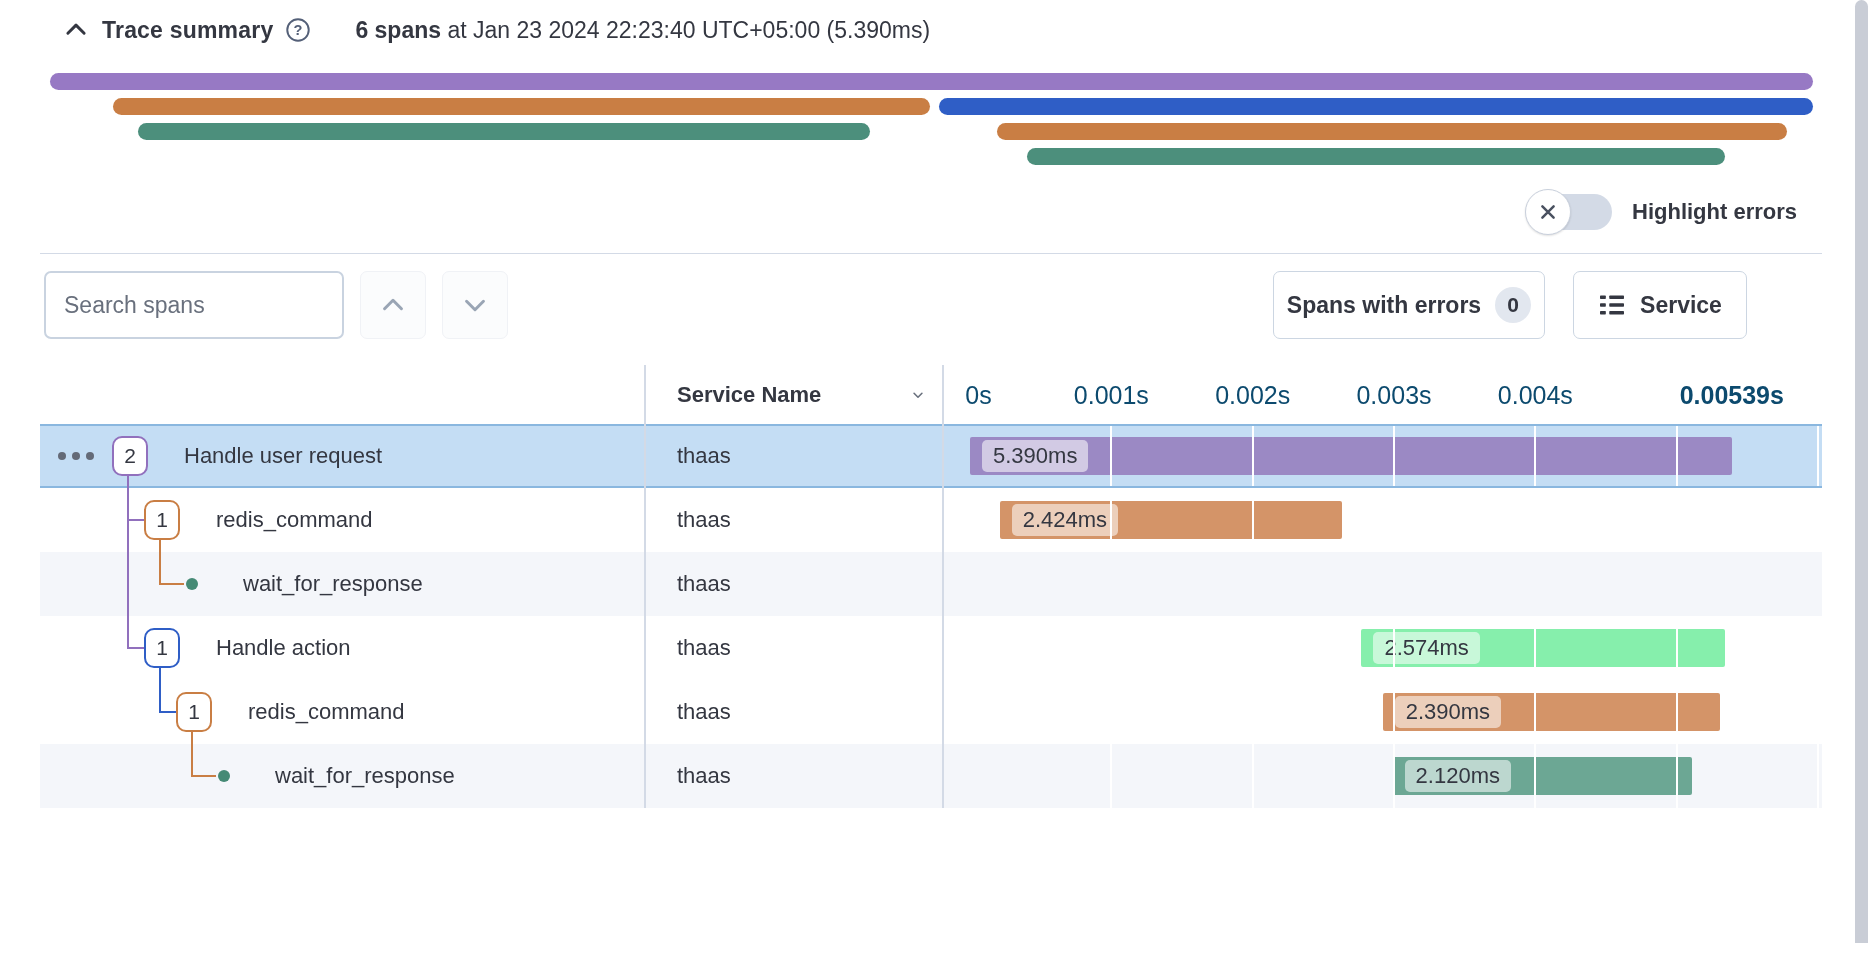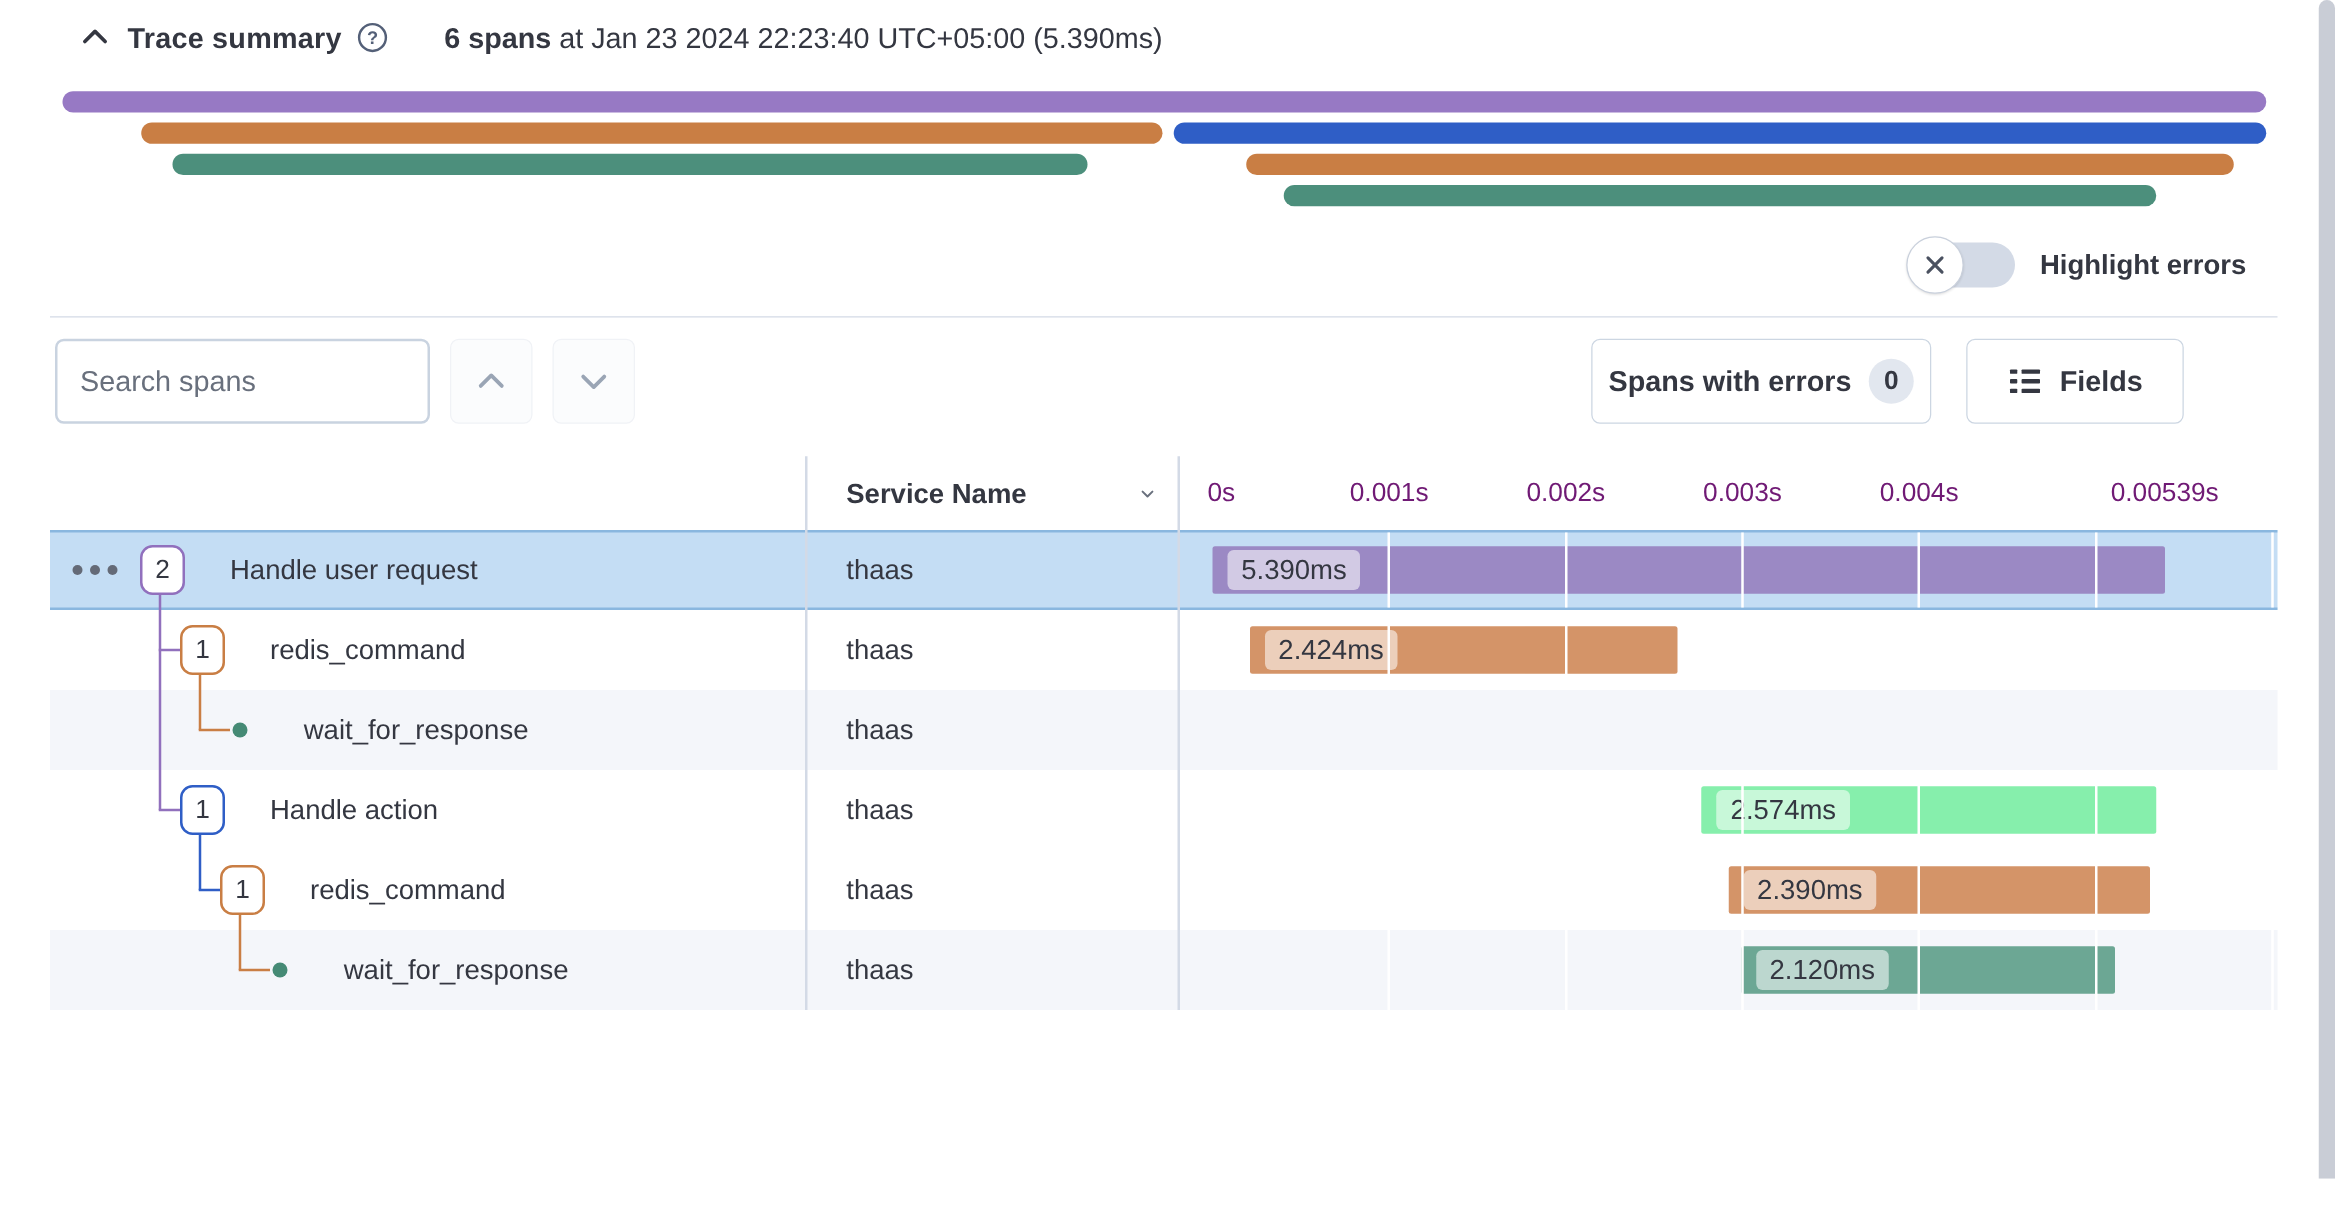--- a/index.html
+++ b/index.html
@@ -45,21 +45,21 @@
   .col-name { position:absolute; left:0; width:605px; height:100%; display:flex; align-items:center; }
   .col-service { position:absolute; left:605px; width:298px; height:100%; display:flex; align-items:center; }
   .col-timeline { position:absolute; left:903px; width:875px; height:100%; }
   .col-title { font-size:22px; font-weight:700; }
   .col-name .col-title { margin-left:83px; }
   .col-service .col-title { margin-left:32px; }
   .hdr-caret { margin-left:auto; margin-right:8px; display:flex; align-items:center; }
   .hdr-caret-svc { margin-left:auto; margin-right:16px; display:flex; align-items:center; }
   .droplet { margin-right:14px; display:flex; align-items:center; }
   .axis { position:absolute; left:27px; top:0; width:848px; height:100%; }
-  .axis-tick { position:absolute; top:50%; transform:translate(-50%,-50%); font-size:21px; font-weight:500; color:#701a75; white-space:nowrap; }
+  .axis-tick { position:absolute; top:50%; transform:translate(-50%,-50%); font-size:25px; font-weight:500; color:#0c4a6e; white-space:nowrap; }
   .axis-tick.first { transform:translate(-18%,-50%); }
   
   .grid-body { position:relative; }
   .t-row { position:relative; height:64px; background:#fff; cursor:pointer; }
   .t-row.striped { background:#f4f6fa; }
   .t-row.selected { background:#c4ddf4; border-top:2px solid rgba(32,112,184,.35); border-bottom:2px solid rgba(32,112,184,.35); }
   .cell-name { position:absolute; left:0; top:0; width:605px; height:100%; }
   .cell-service { position:absolute; left:605px; top:0; width:298px; height:100%; display:flex; align-items:center; font-size:22px; padding-left:32px; }
   .cell-timeline { position:absolute; left:903px; top:0; width:875px; height:100%; }
   .tl-track { position:absolute; left:27px; top:0; width:848px; height:100%; }
@@ -147,41 +147,41 @@
     <span style="display:flex;align-items:center;">
       <svg width="28" height="24" viewBox="0 0 16 14" fill="#343741">
         <rect x="1" y="1.5" width="3.4" height="2" rx="0.4"></rect>
           <rect x="6.4" y="1.5" width="8.6" height="2" rx="0.4"></rect>
         <rect x="1" y="6" width="3.4" height="2" rx="0.4"></rect>
           <rect x="6.4" y="6" width="8.6" height="2" rx="0.4"></rect>
         <rect x="1" y="10.5" width="3.4" height="2" rx="0.4"></rect>
           <rect x="6.4" y="10.5" width="8.6" height="2" rx="0.4"></rect>
       </svg>
     </span>
-    <span>Fields</span>
+    <span>Service</span>
   </button>
 
   <div class="grid">
     <div class="grid-header">
       <div class="col-service">
         <span class="col-title">Service Name</span>
         <span class="hdr-caret-svc">
           <svg width="18" height="18" viewBox="0 0 16 16" fill="none">
               <path d="M4.5 6.5L8 10l3.5-3.5" stroke="#69707d" stroke-width="1.4" stroke-linecap="round" stroke-linejoin="round"></path>
             </svg>
         </span>
       </div>
       <div class="col-timeline">
         <div class="axis" id="axis">
             <span class="axis-tick first" style="left: 0%;">0s</span>
             <span class="axis-tick" style="left: 16.667%;">0.001s</span>
             <span class="axis-tick" style="left: 33.333%;">0.002s</span>
             <span class="axis-tick" style="left: 50%;">0.003s</span>
             <span class="axis-tick" style="left: 66.667%;">0.004s</span>
-            <span class="axis-tick" style="left: 89.833%;">0.00539s</span>
+            <span class="axis-tick" style="left: 89.833%; font-weight: bold;">0.00539s</span>
           </div>
       </div>
     </div>
     <div class="grid-body" id="grid-body">
         <div class="t-row selected">
     <div class="cell-name">
       <span class="menu-dots">
               <i></i>
               <i></i>
               <i></i>

